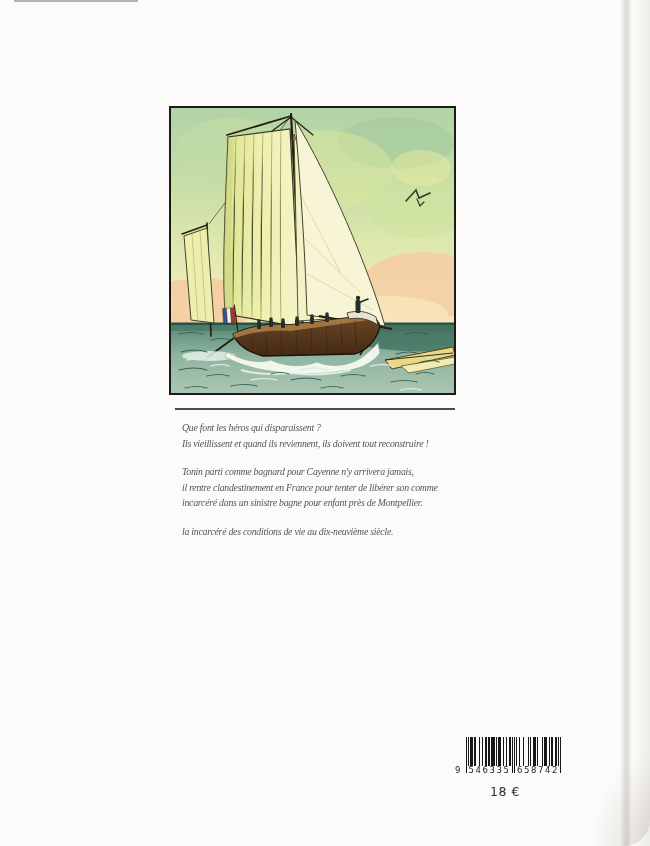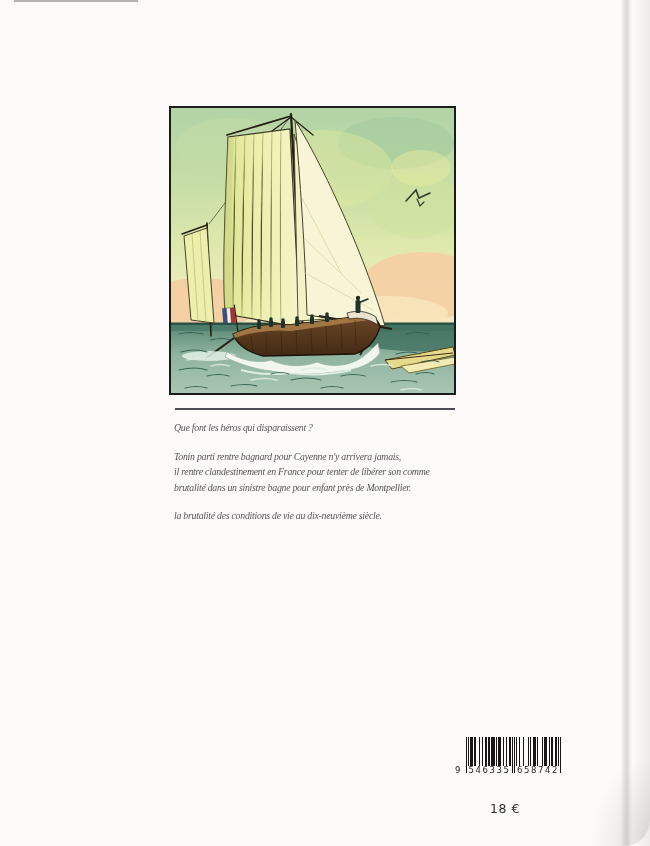--- a/index.html
+++ b/index.html
@@ -25,35 +25,35 @@
   .art-frame{
     position:absolute;left:169px;top:106px;width:283px;height:285px;
     border:2.5px solid #1b1b1b;background:#cfe0ae;
   }
   .art-frame svg{display:block;width:283px;height:285px;}
 
   
   .rule{position:absolute;left:175px;top:408px;width:280px;height:2px;background:#4a4b52;}
 
   
-  .blurb{position:absolute;left:174px;top:420px;width:292px;color:#55555a;}
+  .blurb{position:absolute;left:182px;top:420px;width:292px;color:#55555a;}
   .blurb p{margin:0 0 13px 0;font-style:italic;font-size:9.8px;line-height:15.5px;letter-spacing:-0.25px;}
   .blurb .line{display:block;white-space:nowrap;}
 
   
   .barcode{position:absolute;left:452px;top:737px;width:112px;text-align:left;}
   .bars{height:36px;margin-left:14px;font-size:0;white-space:nowrap;}
   .bc-part{display:inline-flex;height:30px;vertical-align:top;}
   .bc-part.guard{height:36px;}
   .bc-m{display:inline-block;width:1px;height:100%;}
   .bc-m.dark{background:#161616;}
   .digits{display:flex;justify-content:space-between;width:106px;margin:-7px 0 0 2px;
     font-family:"DejaVu Sans", sans-serif;font-size:8.5px;letter-spacing:1.6px;color:#1d1d1d;}
   .digits span{background:#fcfbf9;padding:0 1px;line-height:9px;}
-  .price{margin-top:26px;text-align:center;width:106px;
+  .price{margin-top:9px;text-align:center;width:106px;
     font-family:"DejaVu Sans", sans-serif;font-size:12.5px;color:#2f2f2f;letter-spacing:.5px;}
 </style>
 </head>
 <body>
 
 <div class="cover">
 
   <div class="art-frame">
     <svg viewBox="0 0 283 285" aria-hidden="true">
       <defs>
@@ -237,28 +237,29 @@
           <path d="M40,258 q10,-3 18,0"></path>
       </g>
     </svg>
   </div>
 
   <div class="rule"></div>
 
   <div class="blurb">
     <p>
       <span class="line">Que font les héros qui disparaissent ?</span>
+      <span class="line">Ils vieillissent et quand ils reviennent, ils doivent tout reconstruire !</span>
     </p>
     <p>
-      <span class="line">Tonin parti rentre bagnard pour Cayenne n'y arrivera jamais,</span>
+      <span class="line">Tonin parti comme bagnard pour Cayenne n'y arrivera jamais,</span>
       <span class="line">il rentre clandestinement en France pour tenter de libérer son comme</span>
-      <span class="line">brutalité dans un sinistre bagne pour enfant près de Montpellier.</span>
+      <span class="line">incarcéré dans un sinistre bagne pour enfant près de Montpellier.</span>
     </p>
     <p>
-      <span class="line">la brutalité des conditions de vie au dix-neuvième siècle.</span>
+      <span class="line">la incarcéré des conditions de vie au dix-neuvième siècle.</span>
     </p>
   </div>
 
   <div class="barcode">
     <div class="bars"><span class="bc-part guard">
           <span class="bc-m dark"></span>
           <span class="bc-m"></span>
           <span class="bc-m dark"></span>
         </span><span class="bc-part">
           <span class="bc-m"></span>

